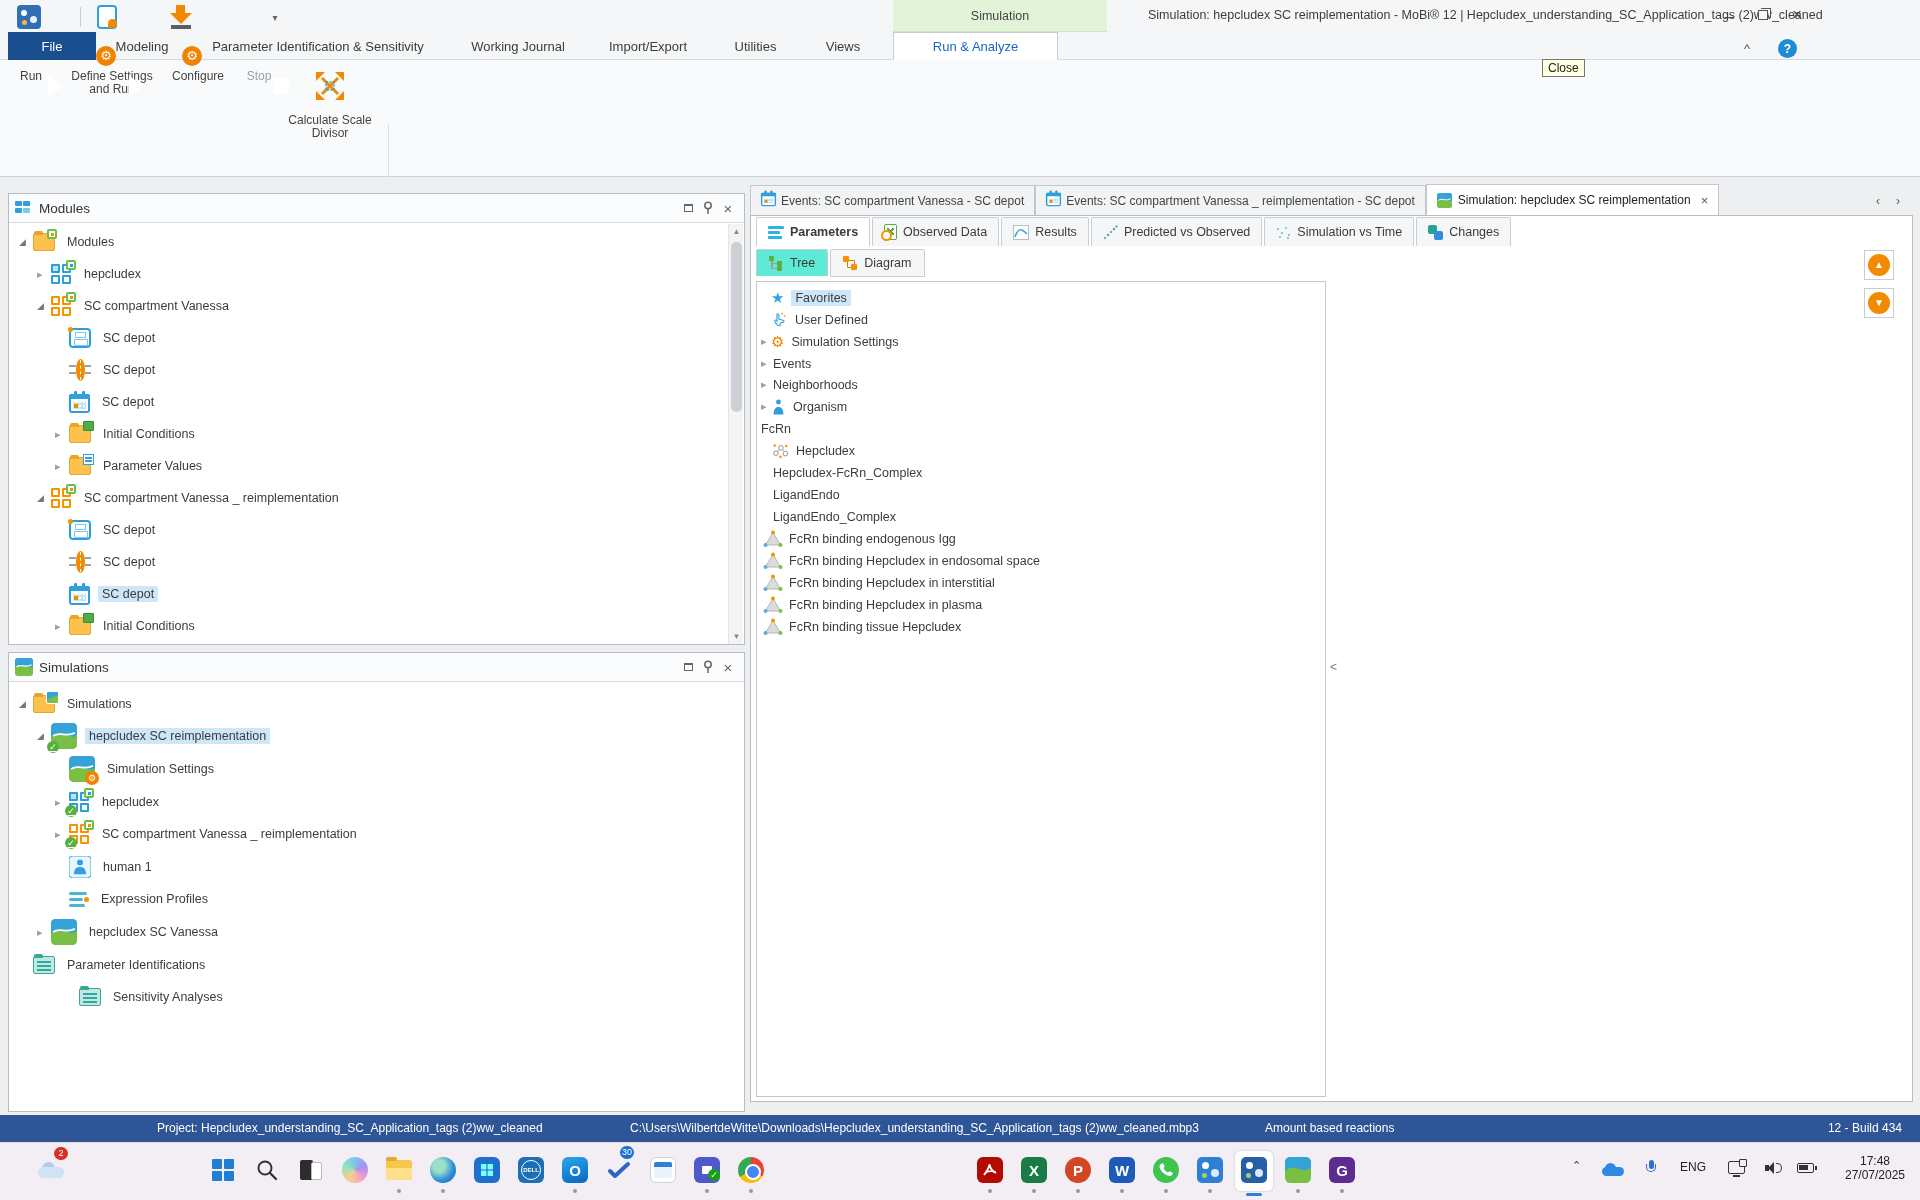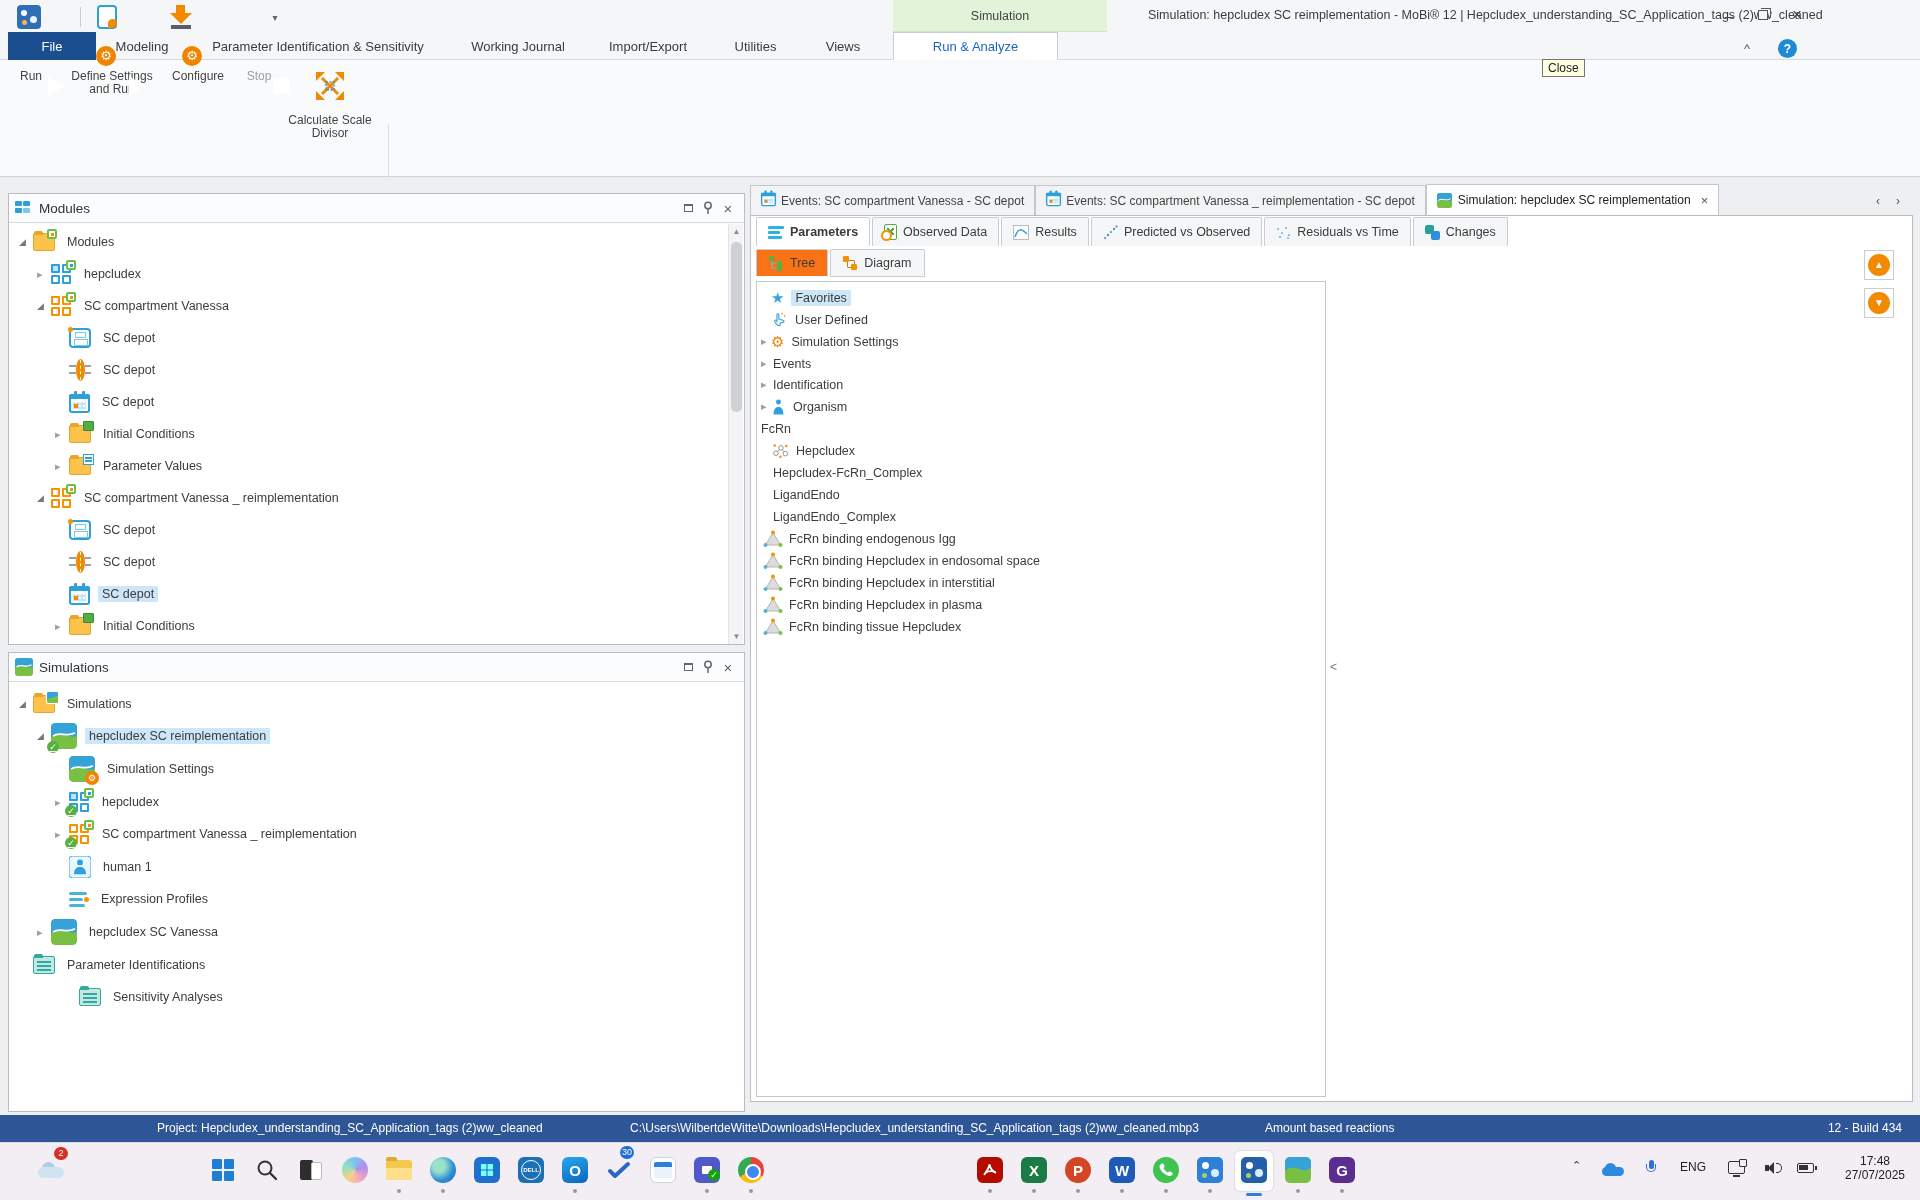--- a/index.html
+++ b/index.html
@@ -122,21 +122,21 @@
   .doctabs{left:750px;top:185px;height:30px;display:flex;align-items:flex-end;}
   .dtab{height:30px;display:flex;align-items:center;gap:6px;padding:0 10px;border:1px solid #c3c7cb;border-bottom:none;background:#f1f3f4;font-size:12px;color:#444;white-space:nowrap;}
   .dtab.active{background:#fff;height:31px;color:#222;}
   .dtab .x::before{content:"×";color:#555;font-size:13px;margin-left:4px;}
   .tabnav{color:#555;font-size:12px;top:194px;}
   .subtabs{left:756px;top:217px;display:flex;gap:2px;}
   .stab{height:29px;display:flex;align-items:center;gap:6px;padding:0 11px;border:1px solid #c9cdd1;border-bottom:none;border-radius:2px 2px 0 0;background:#f5f6f7;font-size:12.5px;color:#3b3b3b;white-space:nowrap;}
   .stab.active{background:#fff;font-weight:bold;}
   .viewtabs{left:756px;top:249px;display:flex;gap:2px;}
   .vtab{height:28px;display:flex;align-items:center;gap:6px;padding:0 12px;border:1px solid #c9cdd1;background:#f5f6f7;font-size:12.5px;color:#3b3b3b;border-radius:2px 2px 0 0;}
-  .vtab.active{background:#f97316;border-bottom-color:#fff;}
+  .vtab.active{background:#5eead4;border-bottom-color:#fff;}
   .parbars{position:relative;width:16px;height:13px;}
   .parbars i{position:absolute;left:0;width:16px;height:3px;background:#2bb3e6;border-radius:1px;}
   .parbars i.p1{top:0;}.parbars i.p2{top:5px;width:12px;}.parbars i.p3{top:10px;width:14px;}
   .obsico{position:relative;width:13px;height:16px;border:1.5px solid #56a944;border-radius:2px;background:#fff;}
   .obsico::before{content:"";position:absolute;left:2px;top:3px;width:7px;height:7px;background:linear-gradient(45deg,transparent 42%,#56a944 42% 58%,transparent 58%),linear-gradient(-45deg,transparent 42%,#56a944 42% 58%,transparent 58%);}
   .obsico::after{content:"";position:absolute;left:-4px;bottom:-2px;width:7px;height:7px;border:2px solid #f59300;border-radius:50%;background:#fff;}
   .resico{position:relative;width:16px;height:15px;border:1px solid #b9bdc2;background:#fff;}
   .changesico{position:relative;width:15px;height:15px;}
   .changesico::before{content:"";position:absolute;left:0;top:0;width:9px;height:9px;background:#2aa198;border-radius:2px;}
   .changesico::after{content:"";position:absolute;right:0;bottom:0;width:9px;height:9px;background:#2f8fd8;border-radius:2px;}
@@ -612,21 +612,21 @@
     </div>
     <div class="stab">
       <svg width="15" height="15" viewBox="0 0 15 15">
           <circle cx="2" cy="4" r="1.1" fill="#6fb9e8"></circle>
           <circle cx="6" cy="8" r="1.1" fill="#6fb9e8"></circle>
           <circle cx="10" cy="3" r="1.1" fill="#6fb9e8"></circle>
           <circle cx="13" cy="10" r="1.1" fill="#6fb9e8"></circle>
           <circle cx="4" cy="12" r="1.1" fill="#6fb9e8"></circle>
           <circle cx="12" cy="13" r="1.1" fill="#6fb9e8"></circle>
         </svg>
-      <span>Residuals vs Time</span>
+      <span>Simulation vs Time</span>
     </div>
     <div class="stab">
       <span class="changesico"></span>
       <span>Changes</span>
     </div>
   </div>
 
   <div class="viewtabs abs">
     <div class="vtab active">
       <span class="treetogico">
@@ -662,21 +662,21 @@
         <span class="caret col" style="left:-10px;"></span>
         <span class="g-gear"></span>
         <span style="margin-left:7px;">Simulation Settings</span>
       </div>
     <div class="prow" style="top:71px;left:16px;">
         <span class="caret col" style="left:-12px;"></span>
         <span>Events</span>
       </div>
     <div class="prow" style="top:92px;left:16px;">
         <span class="caret col" style="left:-12px;"></span>
-        <span>Identification</span>
+        <span>Neighborhoods</span>
       </div>
     <div class="prow" style="top:114px;left:14px;">
         <span class="caret col" style="left:-10px;"></span>
       <svg width="15" height="16" viewBox="0 0 24 26">
           <circle cx="12" cy="5" r="4" fill="#2e9fe0"></circle>
           <path d="M4 25 C4 16 8 13 12 13 C16 13 20 16 20 25 Z" fill="#2e9fe0"></path>
         </svg>
       <span style="margin-left:7px;">Organism</span>
       </div>
     <div class="prow" style="top:136px;left:4px;">

